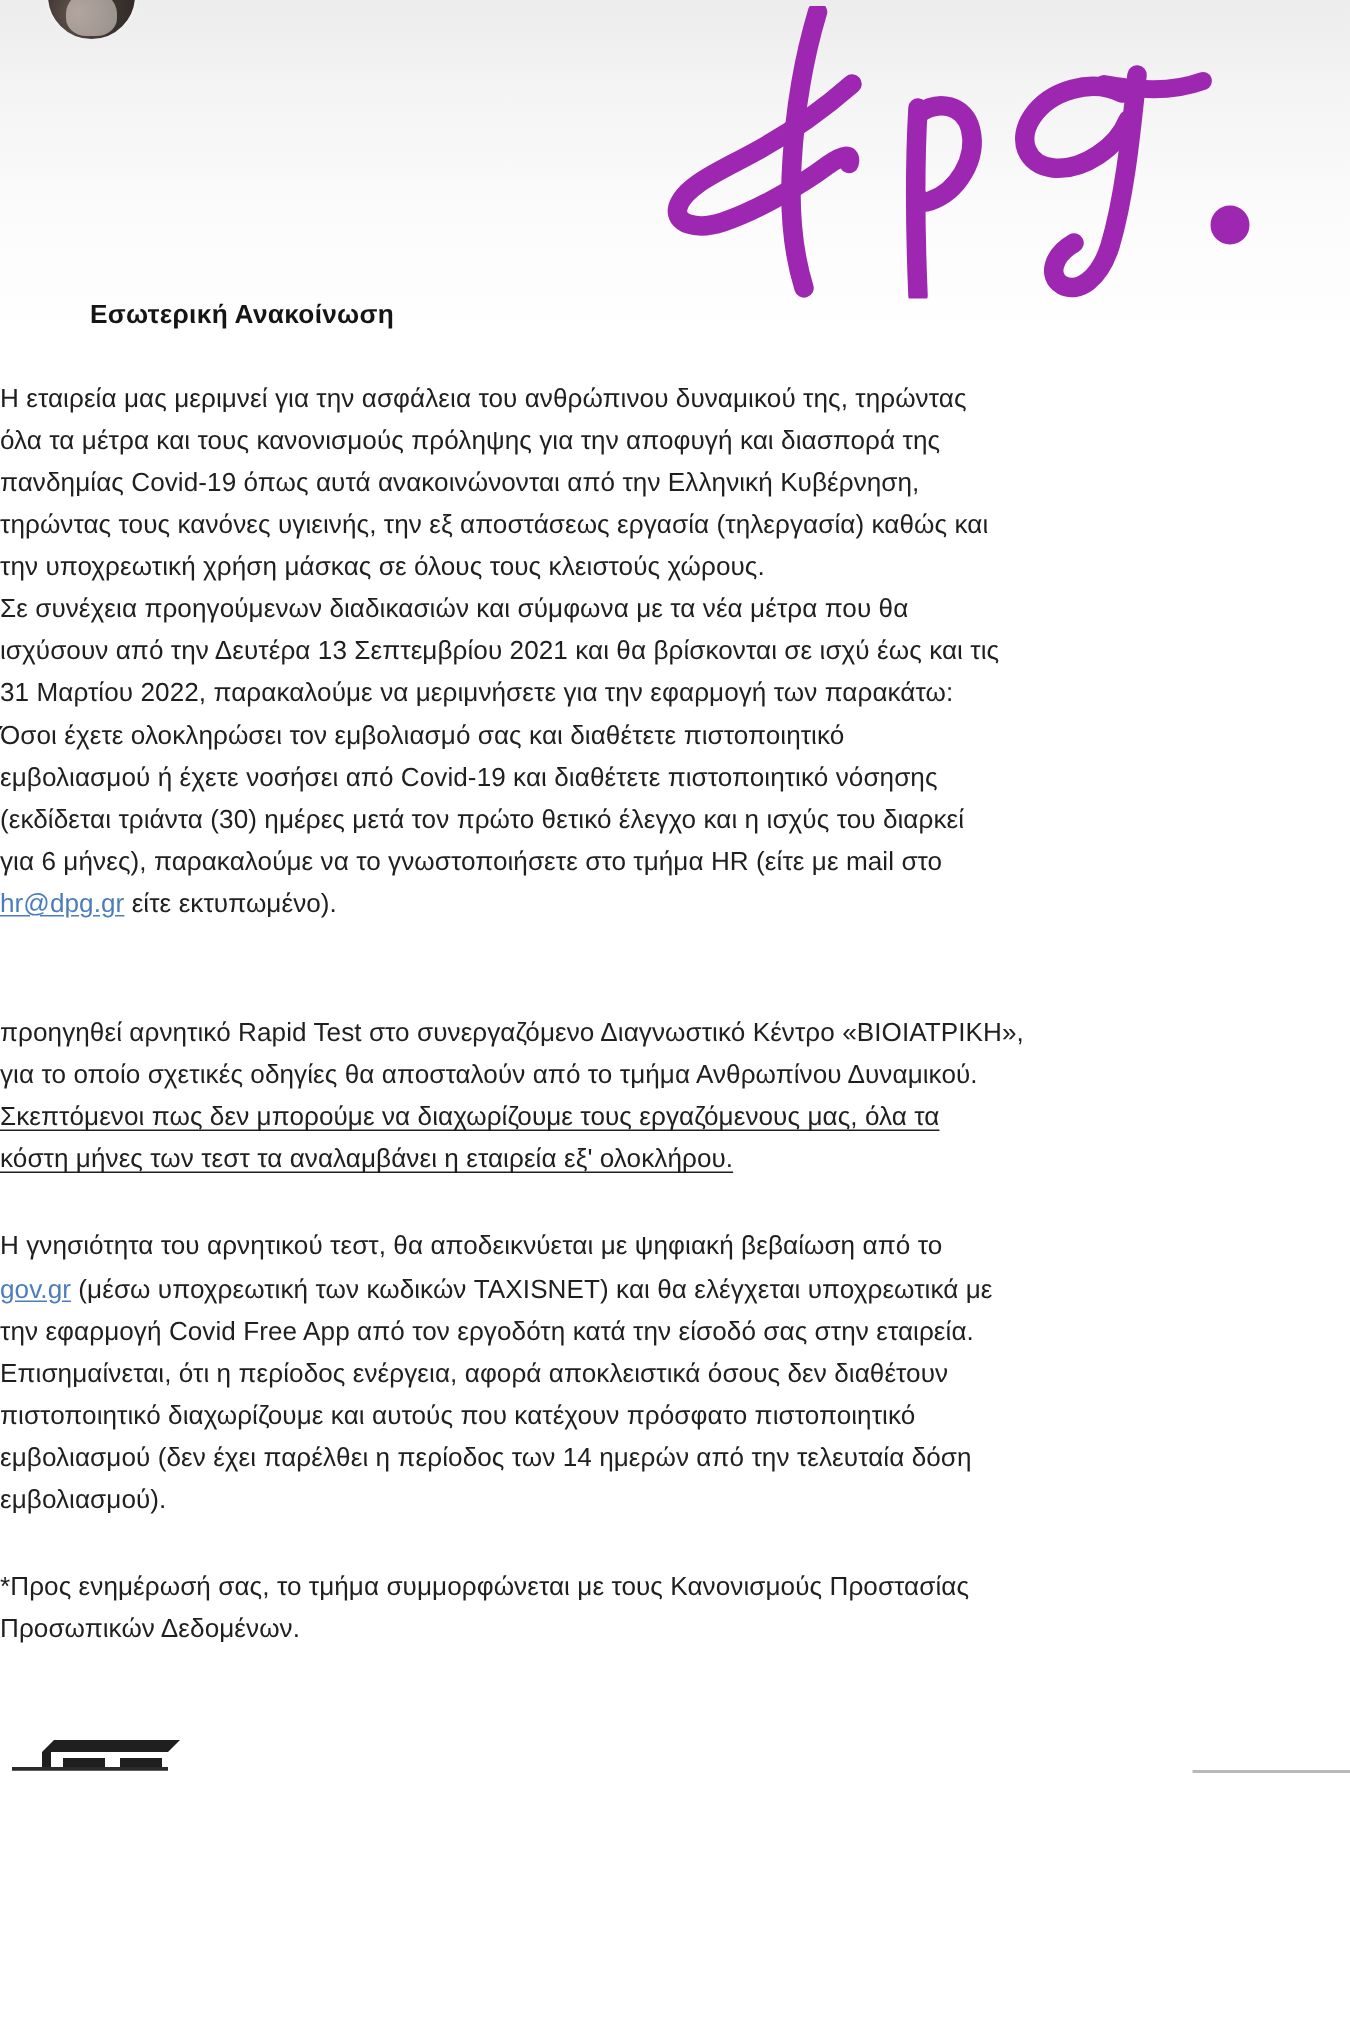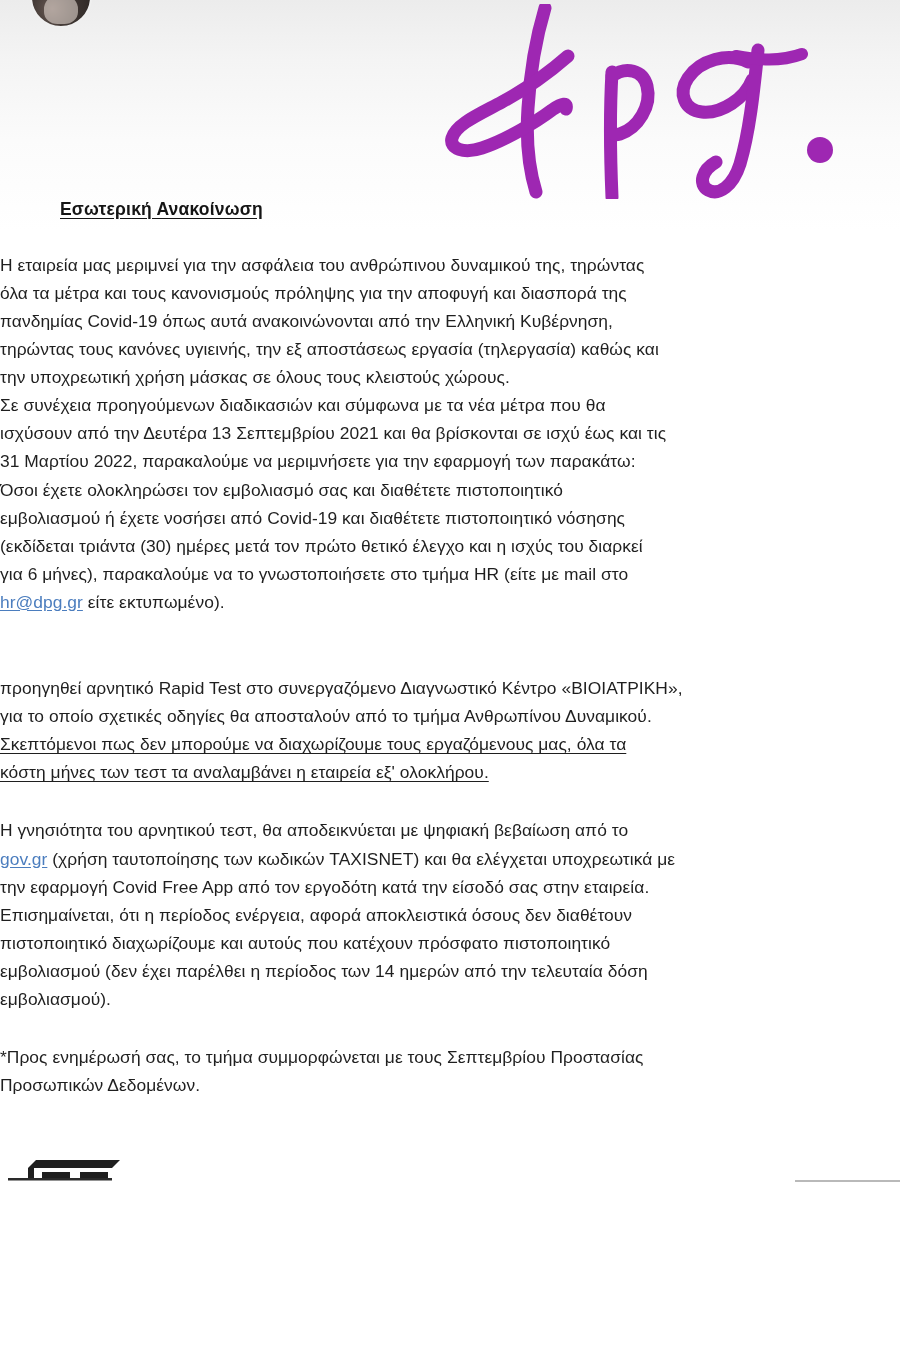--- a/index.html
+++ b/index.html
@@ -67,21 +67,20 @@
     left: 0;
     top: 198px;
     width: 900px;
   }
 
   .doc-heading {
     margin-left: 60px;
     font-size: 17.5px;
     font-weight: bold;
     letter-spacing: .2px;
-    text-decoration: underline;
     text-underline-offset: 3px;
     color: #151515;
     line-height: 1.3;
   }
 
   .body-block {
     margin-right: 36px;
     font-size: 17.4px;
     line-height: 28.1px;
     color: #1f1f1f;
@@ -202,32 +201,32 @@
       <span>προηγηθεί αρνητικό Rapid Test στο συνεργαζόμενο Διαγνωστικό Κέντρο «ΒΙΟΙΑΤΡΙΚΗ»,</span><br>
       <span>για το οποίο σχετικές οδηγίες θα αποσταλούν από το τμήμα Ανθρωπίνου Δυναμικού.</span><br>
       <span class="u-emph">Σκεπτόμενοι πως δεν μπορούμε να διαχωρίζουμε τους εργαζόμενους μας, όλα τα</span><br>
       <span class="u-emph">κόστη μήνες των τεστ τα αναλαμβάνει η εταιρεία εξ' ολοκλήρου.</span>
     </div>
 
     <div class="gap-md"></div>
 
     <div class="body-block">
       <span>Η γνησιότητα του αρνητικού τεστ, θα αποδεικνύεται με ψηφιακή βεβαίωση από το</span><br>
-      <a class="inline-link" href="#">gov.gr</a><span> (χρήση ταυτοποίησης των κωδικών TAXISNET) και θα ελέγχεται υποχρεωτικά με</span><br>
+      <a class="inline-link" href="#">gov.gr</a><span> (μέσω υποχρεωτική των κωδικών TAXISNET) και θα ελέγχεται υποχρεωτικά με</span><br>
       <span>την εφαρμογή Covid Free App από τον εργοδότη κατά την είσοδό σας στην εταιρεία.</span><br>
       <span>Επισημαίνεται, ότι η περίοδος ενέργεια, αφορά αποκλειστικά όσους δεν διαθέτουν</span><br>
       <span>πιστοποιητικό διαχωρίζουμε και αυτούς που κατέχουν πρόσφατο πιστοποιητικό</span><br>
       <span>εμβολιασμού (δεν έχει παρέλθει η περίοδος των 14 ημερών από την τελευταία δόση</span><br>
       <span>εμβολιασμού).</span>
     </div>
 
     <div class="gap-md"></div>
 
     <div class="body-block">
-      <span>*Προς ενημέρωσή σας, το τμήμα συμμορφώνεται με τους Σεπτεμβρίου Προστασίας</span><br>
+      <span>*Προς ενημέρωσή σας, το τμήμα συμμορφώνεται με τους Κανονισμούς Προστασίας</span><br>
       <span>Προσωπικών Δεδομένων.</span>
     </div>
 
     <div class="gap-lg"></div>
 
     <div class="flush-block">Ευχαριστώ εκ των προτέρων για τα σχόλια και έγκριση σας.</div>
 
     <div class="gap-sm"></div>
 
     <div class="flush-block">Με εκτίμηση,</div>

